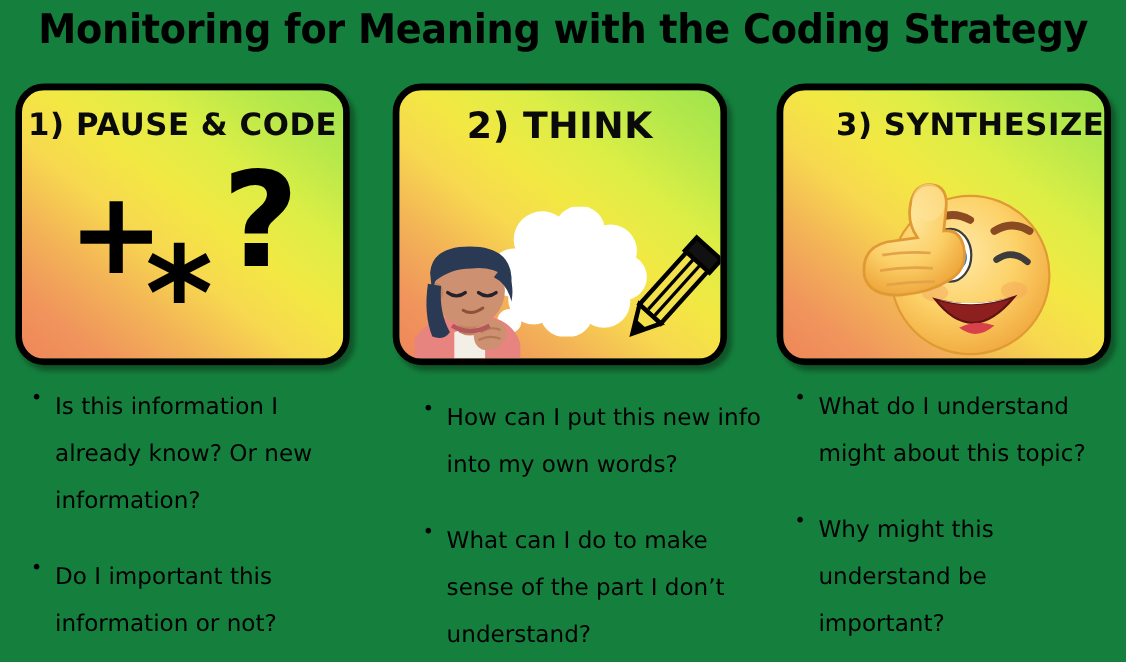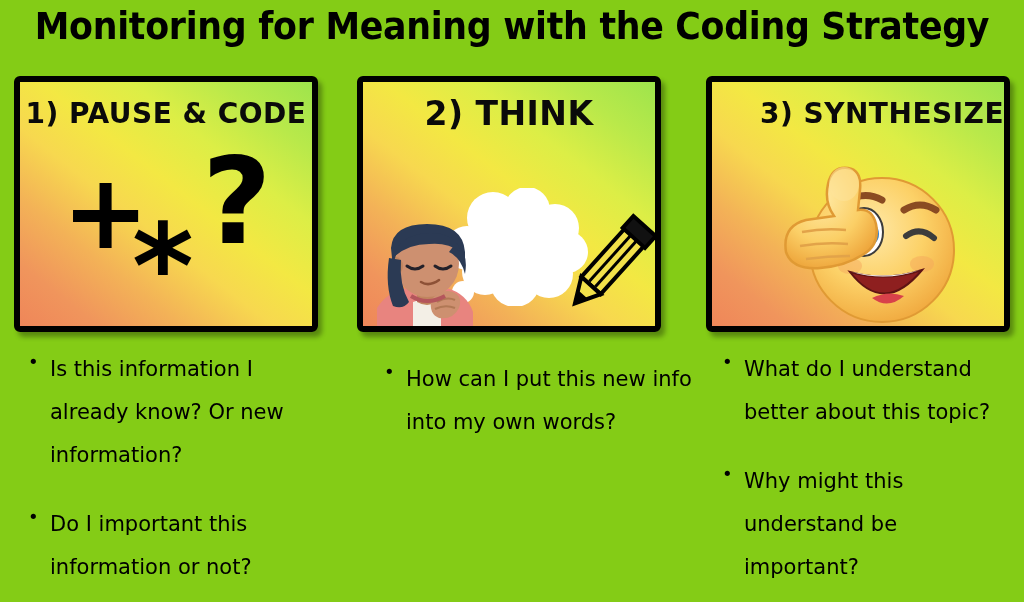--- a/index.html
+++ b/index.html
@@ -12,21 +12,21 @@
     width: 1024px;
     height: 602px;
     overflow: hidden;
     font-family: "DejaVu Sans", sans-serif;
     color: #000000;
   }
   .page {
     position: relative;
     width: 1024px;
     height: 602px;
-    background: #84cc16;
+    background: #15803d;
   }
 
   
   .page-title {
     position: absolute;
     left: 0;
     top: 4px;
     width: 1024px;
     text-align: center;
     font-family: "DejaVu Sans", sans-serif;
@@ -47,21 +47,21 @@
     top: 76px;
     width: 1024px;
     height: 262px;
   }
   .card {
     position: absolute;
     top: 0;
     width: 304px;
     height: 256px;
     border: 6px solid #000000;
-    border-radius: 6px;
+    border-radius: 26px;
     box-sizing: border-box;
     background-image: linear-gradient(38deg,
         #ef8659 0%,
         #f0955c 13%,
         #f3b257 27%,
         #f7d84f 42%,
         #f3e843 55%,
         #dcee46 70%,
         #b9e94a 85%,
         #9ee44c 100%);
@@ -302,25 +302,28 @@
       </div>
       <div class="bullet">
         <span class="bullet-text">Do I important this information or not?</span>
       </div>
     </div>
 
     <div class="column" id="column-2">
       <div class="bullet">
         <span class="bullet-text">How can I put this new info into my own words?</span>
       </div>
+      <div class="bullet">
+        <span class="bullet-text">What can I do to make sense of the part I don’t understand?</span>
+      </div>
     </div>
 
     <div class="column" id="column-3">
       <div class="bullet">
-        <span class="bullet-text">What do I understand better about this topic?</span>
+        <span class="bullet-text">What do I understand might about this topic?</span>
       </div>
       <div class="bullet">
         <span class="bullet-text">Why might this understand be important?</span>
       </div>
     </div>
 
   </div>
 
 </div>
 

